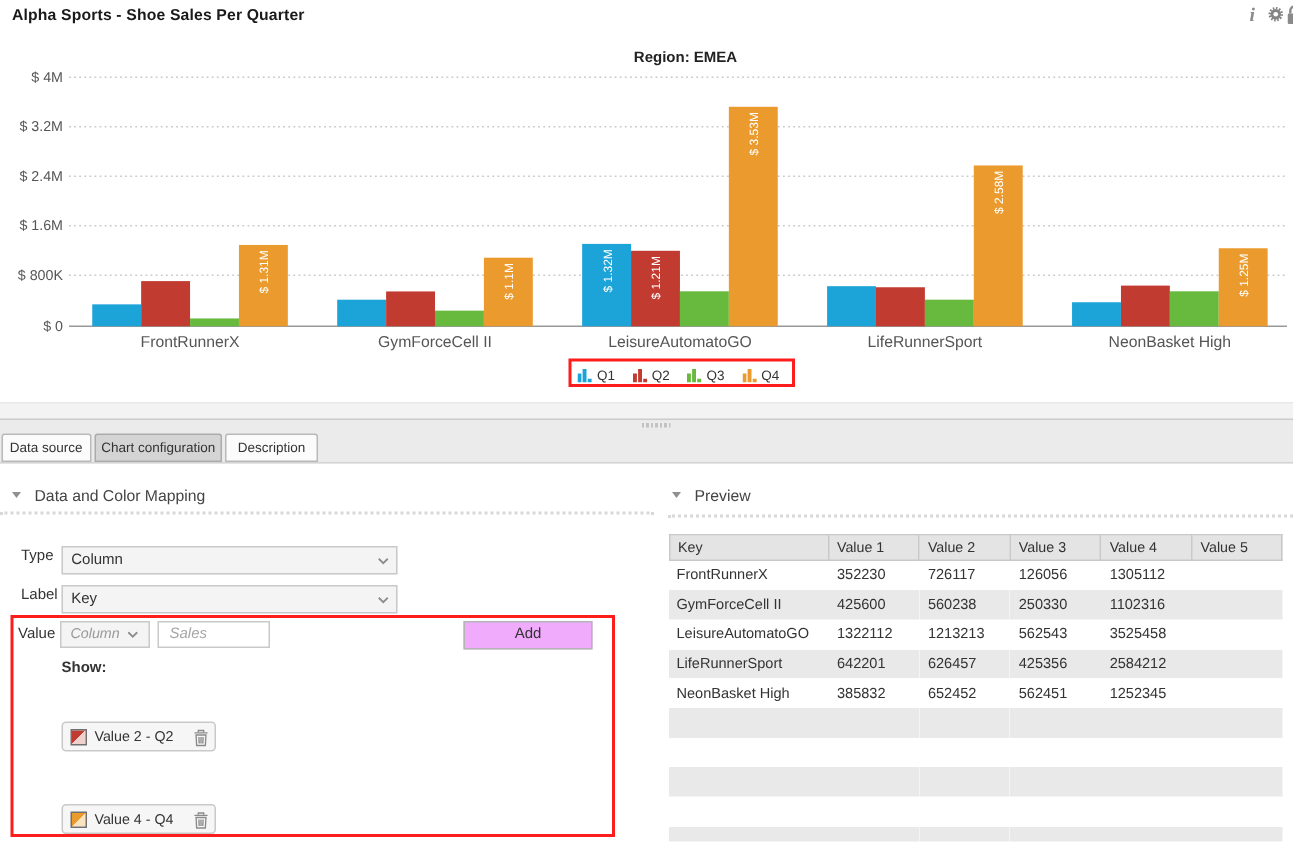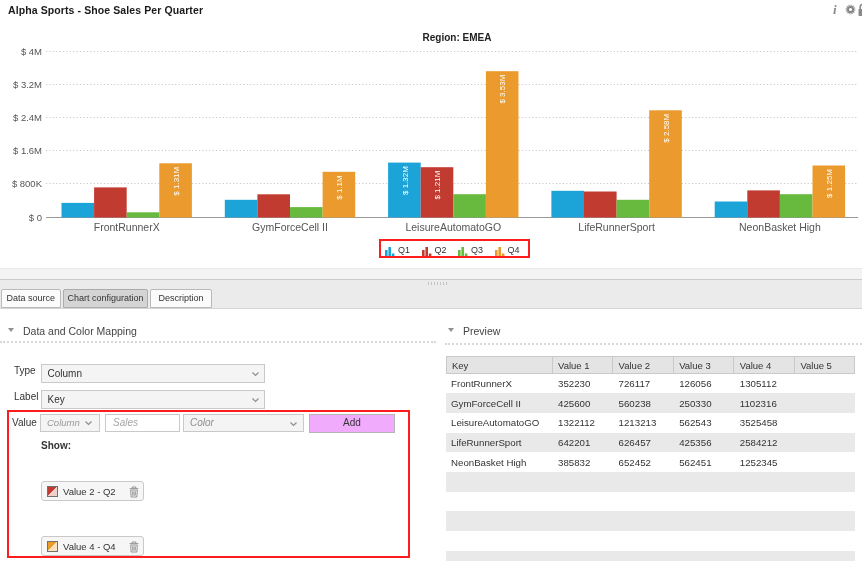--- a/index.html
+++ b/index.html
@@ -189,25 +189,20 @@
       </svg>
   </div>
 
   <div class="abs lbl" style="left:12px;top:417px;">Value</div>
   <div class="dd" style="left:40px;top:414px;width:60px;height:17.5px;font-style:italic;color:#999;font-size:9.5px;line-height:15px;">Column
     <svg class="chev" style="left:44px;top:6px;width:8px">
         <polyline points="0.5,0.5 3.5,3.5 6.5,0.5" fill="none" stroke="#8d8d8d" stroke-width="1.2"></polyline>
       </svg>
   </div>
   <div class="inp" style="left:105px;top:414px;width:75px;height:17.5px;line-height:15px;">Sales</div>
-  <div class="dd" style="left:183px;top:414px;width:121px;height:18px;font-style:italic;color:#8d8d8d;line-height:16px;">Color
-    <svg class="chev" style="left:106px;top:7px">
-        <polyline points="0.5,0.5 3.5,3.5 6.5,0.5" fill="none" stroke="#8d8d8d" stroke-width="1.2"></polyline>
-      </svg>
-  </div>
   <div class="dd" style="left:309px;top:414px;width:86px;height:18.5px;background:#f0abfc;border-color:#b5b5b5;text-align:center;padding-left:0;line-height:16.5px;">Add</div>
 
   <div class="abs lbl" style="left:41px;top:440px;font-weight:bold;">Show:</div>
 
   <div class="chip" style="top:481px;">
     <div class="sw" style="background:linear-gradient(to bottom right,#c23b31 0 49.5%,#f0d0cb 50% 100%);"></div>
     <div class="ct">Value 2 - Q2</div>
     <svg width="10" height="12" viewBox="0 0 10 12">
         <g fill="none" stroke="#8a8a8a" stroke-width="0.9">
           <path d="M3.2 2.2 L3.2 1 L6.8 1 L6.8 2.2"></path>

